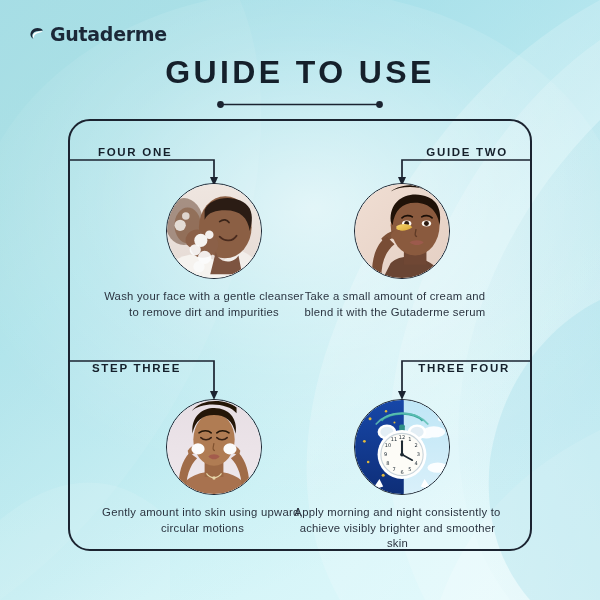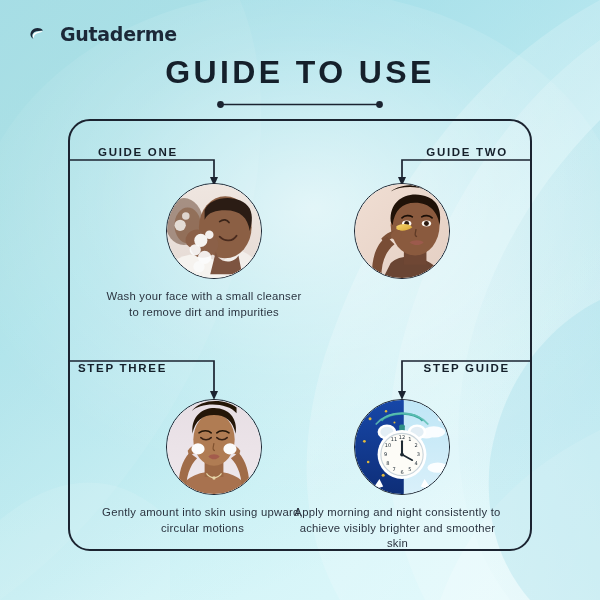--- a/index.html
+++ b/index.html
@@ -13,21 +13,21 @@
 
   
   #bg { position:absolute; inset:0; z-index:0; }
 
   
   #page { position:absolute; inset:0; z-index:3; }
 
   
   .logo {
     position:absolute; left:28px; top:25px;
-    display:flex; align-items:center; gap:14px;text-align:center;
+    display:flex; align-items:center; gap:4px;text-align:center;
   }
   .logo-mark { width:17px; height:17px; display:block; margin-right:1px; }
   .logo-text {
     font-size:19px; font-weight:bold; color:#1b2838;
     letter-spacing:-0.3px; line-height:1;
     font-family:"DejaVu Sans", sans-serif;
   }
 
   
   .title-wrap { position:absolute; left:0; right:0; top:54px; text-align:center; }
@@ -57,21 +57,21 @@
   
   .connector { position:absolute; left:0; top:0; width:232px; height:216px; }
 
   .step-label {
     position:absolute; top:27px;
     font-size:11.5px; font-weight:bold; color:#15202b;
     letter-spacing:1.7px; white-space:nowrap;
     font-family:"Liberation Sans", sans-serif;
   }
   .step.s1 .step-label { left:30px; }
-  .step.s3 .step-label { left:10px;text-align:center; }
+  .step.s3 .step-label { left:24px;text-align:center; }
   .step.s2 .step-label { right:24px; }
   .step.s4 .step-label { right:22px; }
 
   .photo {
     position:absolute; top:64px;
     width:96px; height:96px; border-radius:50%;
     border:1.6px solid #1b2330; overflow:hidden;
   }
   .step.s1 .photo { left:98px; }
   .step.s2 .photo { left:54px; }
@@ -154,21 +154,21 @@
 
   <div class="frame"></div>
 
   <div class="steps">
 
     <div class="step s1">
       <svg class="connector" viewBox="0 0 232 216">
         <path d="M0,41 L146,41 L146,60" fill="none" stroke="#1b2330" stroke-width="1.7"></path>
         <path d="M146,67 L142,58 L150,58 Z" fill="#1b2330"></path>
       </svg>
-      <div class="step-label">GUIDE ONE</div>
+      <div class="step-label">FOUR ONE</div>
       <div class="photo">
         <svg viewBox="0 0 100 100">
           <defs>
             <clipPath id="c1">
                 <circle cx="50" cy="50" r="50"></circle>
               </clipPath>
             <linearGradient id="s1bg" x1="0" y1="0" x2="0" y2="1">
               <stop offset="0" stop-color="#efe6e0"></stop>
                 <stop offset="1" stop-color="#e5dad4"></stop>
             </linearGradient>
@@ -196,21 +196,21 @@
             <circle cx="36" cy="60" r="7" fill="#fbfbfb" opacity="0.95"></circle>
             <circle cx="30" cy="70" r="6" fill="#fbfbfb" opacity="0.92"></circle>
             <circle cx="40" cy="78" r="7" fill="#fcfcfc" opacity="0.9"></circle>
             <circle cx="34" cy="88" r="6" fill="#fbfbfb" opacity="0.88"></circle>
             <circle cx="45" cy="54" r="4.5" fill="#ffffff" opacity="0.9"></circle>
             <circle cx="14" cy="44" r="6" fill="#f7f7f5" opacity="0.8"></circle>
             <circle cx="20" cy="34" r="4" fill="#f7f7f5" opacity="0.75"></circle>
           </g>
         </svg>
       </div>
-      <div class="caption">Wash your face with a small cleanser to remove dirt and impurities</div>
+      <div class="caption">Wash your face with a gentle cleanser to remove dirt and impurities</div>
     </div>
 
     <div class="step s2">
       <svg class="connector" viewBox="0 0 232 216">
         <path d="M232,41 L102,41 L102,60" fill="none" stroke="#1b2330" stroke-width="1.7"></path>
         <path d="M102,67 L98,58 L106,58 Z" fill="#1b2330"></path>
       </svg>
       <div class="step-label">GUIDE TWO</div>
       <div class="photo">
         <svg viewBox="0 0 100 100">
@@ -250,20 +250,21 @@
             <path d="M58,62 C62,59 70,59 73,62 C70,66 62,66 58,62 Z" fill="#9c5a4c"></path>
 
             <path d="M44,45 C50,41 58,42 61,46 C56,50 48,51 44,48 Z" fill="url(#gold)"></path>
 
             <path d="M28,58 C36,50 44,48 48,50 L44,58 C40,56 34,60 32,66 Z" fill="#7e5238"></path>
             <path d="M18,96 C18,76 24,62 34,56 L42,64 C32,72 28,84 28,100 Z" fill="#794d35"></path>
             <ellipse cx="44" cy="54" rx="6" ry="5" fill="#8a5a3e" transform="rotate(-30 44 54)"></ellipse>
           </g>
         </svg>
       </div>
+      <div class="caption">Take a small amount of cream and blend it with the Gutaderme serum</div>
     </div>
 
     <div class="step s3">
       <svg class="connector" viewBox="0 0 232 216">
         <path d="M0,26 L146,26 L146,58" fill="none" stroke="#1b2330" stroke-width="1.7"></path>
         <path d="M146,65 L142,56 L150,56 Z" fill="#1b2330"></path>
       </svg>
       <div class="step-label">STEP THREE</div>
       <div class="photo">
         <svg viewBox="0 0 100 100">
@@ -310,21 +311,21 @@
         </svg>
       </div>
       <div class="caption">Gently amount into skin using upward, circular motions</div>
     </div>
 
     <div class="step s4">
       <svg class="connector" viewBox="0 0 232 216">
         <path d="M232,26 L102,26 L102,58" fill="none" stroke="#1b2330" stroke-width="1.7"></path>
         <path d="M102,65 L98,56 L106,56 Z" fill="#1b2330"></path>
       </svg>
-      <div class="step-label">STEP GUIDE</div>
+      <div class="step-label">THREE FOUR</div>
       <div class="photo">
         <svg viewBox="0 0 100 100">
           <defs>
             <clipPath id="c4">
                 <circle cx="50" cy="50" r="50"></circle>
               </clipPath>
             <linearGradient id="night" x1="0" y1="0" x2="0" y2="1">
               <stop offset="0" stop-color="#1747a8"></stop>
                 <stop offset="1" stop-color="#0e2e78"></stop>
             </linearGradient>

